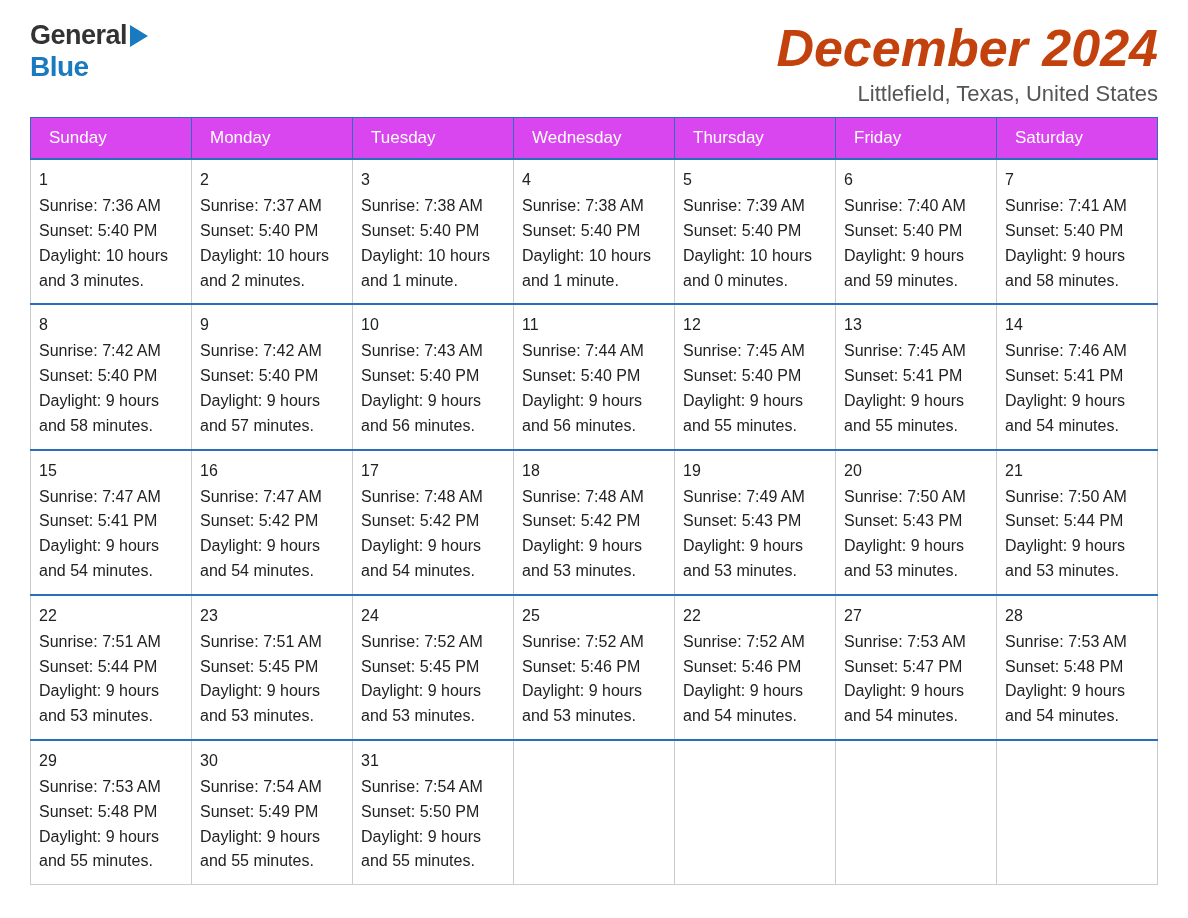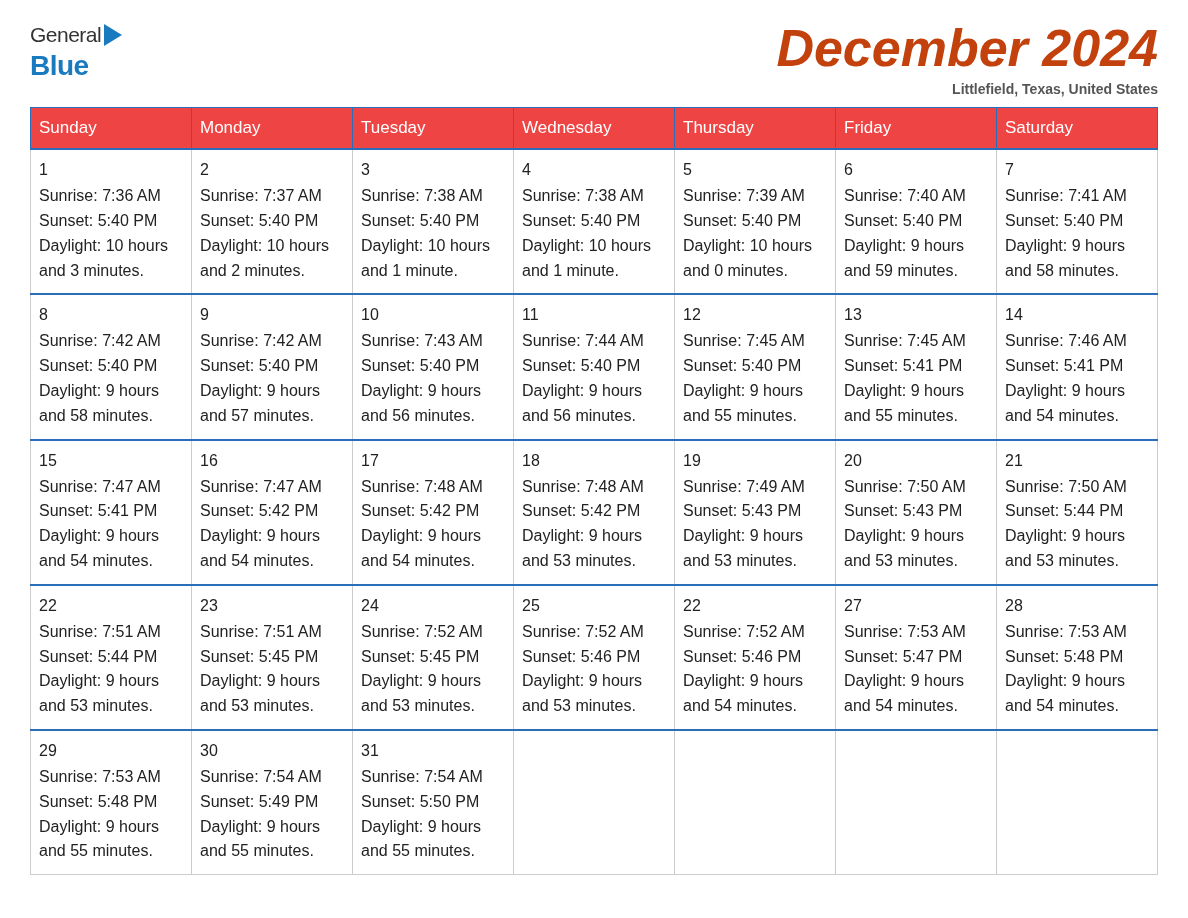--- a/index.html
+++ b/index.html
@@ -21,36 +21,35 @@
       text-align: right;
     }
     .month-title {
       font-size: 52px;
       font-weight: bold;
       color: #c2410c;
       line-height: 1.1;
       font-style: italic;
     }
     .location-title {
-      font-size: 14px;
+      font-size: 22px;
       color: #555;
       margin-top: 4px;
-      font-weight: bold;
     }
     .calendar {
       width: 100%;
       border-collapse: collapse;
       margin-top: 10px;
     }
     .calendar th {
-      background: #ef4444;
+      background: #d946ef;
       color: #fff;
       font-size: 17px;
       font-weight: normal;
-      padding: 10px 8px;
+      padding: 10px 18px;
       text-align: left;
       border: 1px solid #2a6ebb;
     }
     .calendar td {
       vertical-align: top;
       border: 1px solid #ccc;
       padding: 8px 8px 10px 8px;
       width: calc(100% / 7);
       min-height: 110px;
       font-size: 13.5px;
@@ -81,22 +80,22 @@
     .logo-wrapper {
       display: flex;
       flex-direction: column;
       align-items: flex-start;
     }
     .logo-top {
       display: flex;
       align-items: center;
     }
     .logo-general {
-      font-size: 21px;
-      font-weight: normal;
+      font-size: 27px;
+      font-weight: bold;
       color: #333;
       letter-spacing: -0.5px;
     }
     .logo-bottom {
       font-size: 28px;
       font-weight: bold;
       color: #1a7abf;
       margin-top: -4px;
       letter-spacing: -0.5px;
     }

